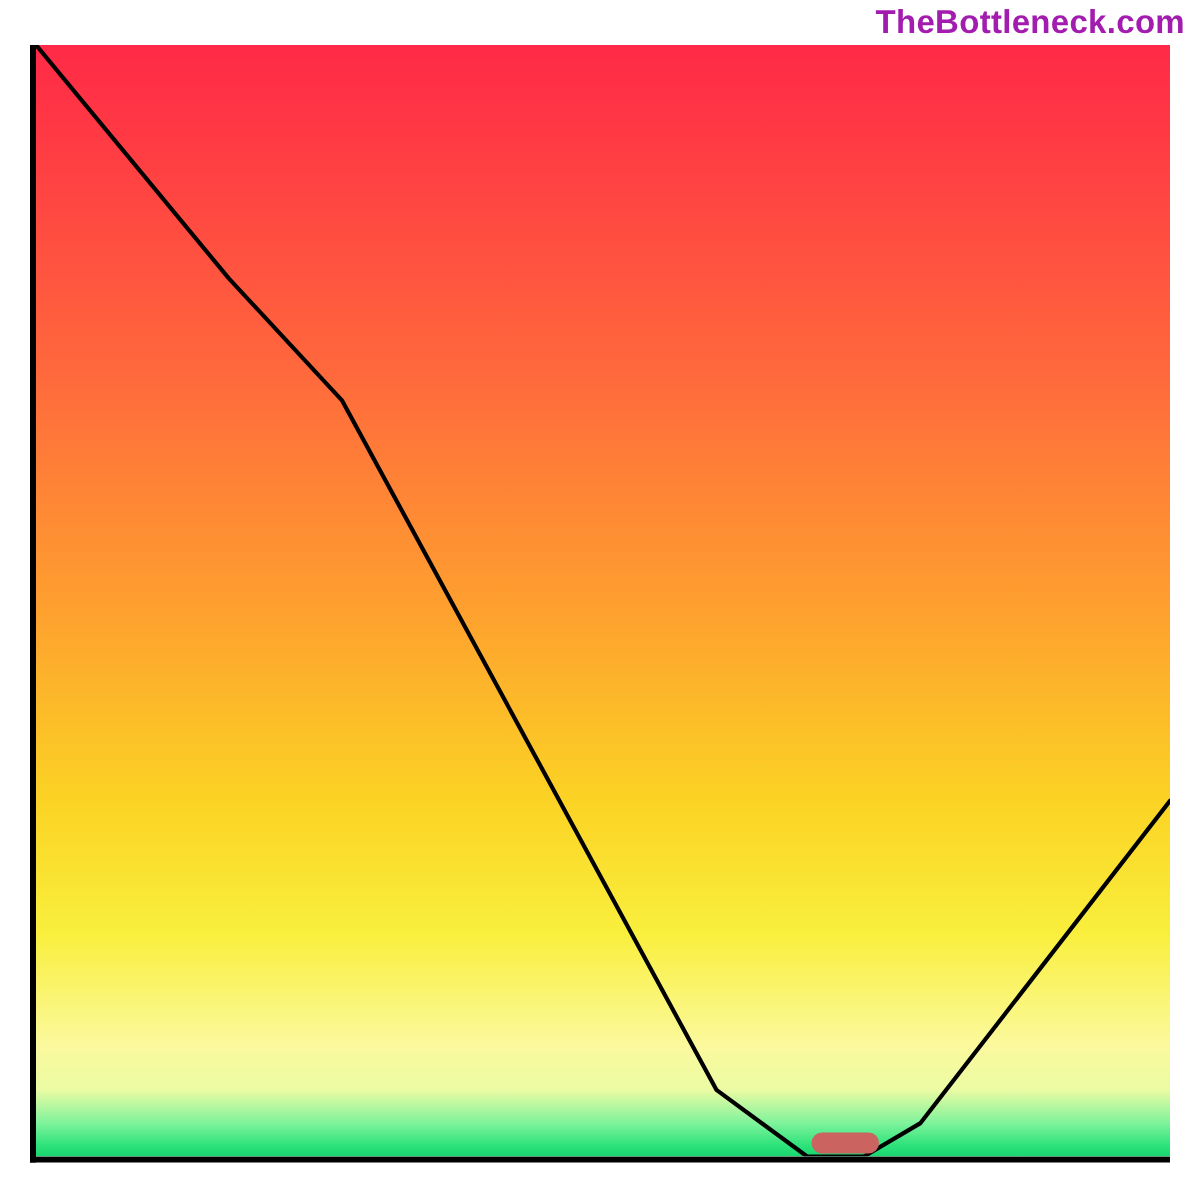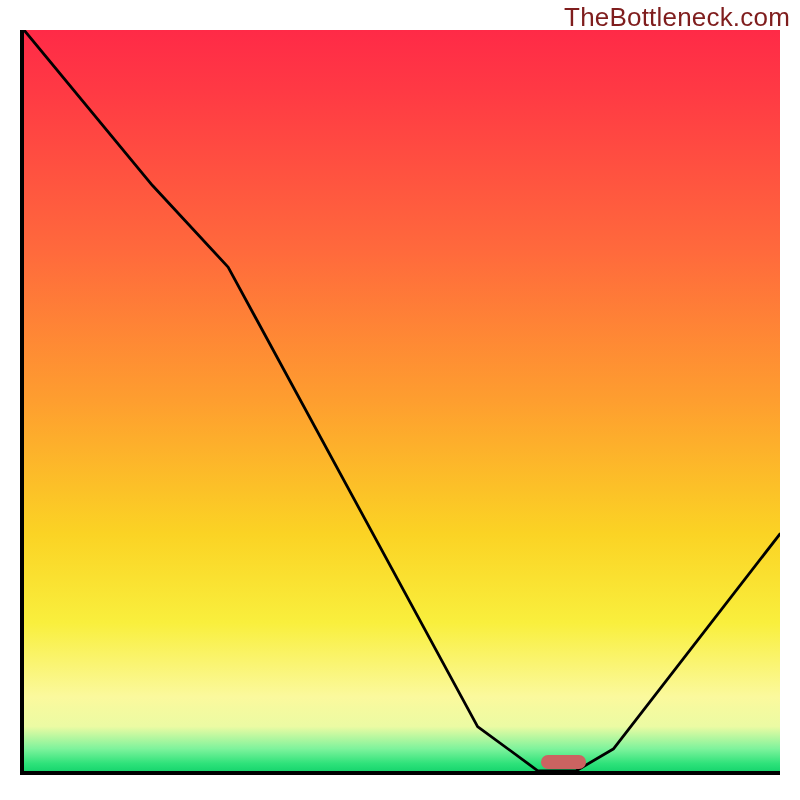--- a/index.html
+++ b/index.html
@@ -13,23 +13,23 @@
   }
   .wrap {
     position: relative;
     width: 800px;
     height: 800px;
   }
   .watermark {
     position: absolute;
     top: 2px;
     right: 10px;
-    font-size: 26px;
-    font-weight: 400;
-    color: #7f1d1d;
+    font-size: 22px;
+    font-weight: 700;
+    color: #a21caf;
     letter-spacing: 0.2px;
   }
   .plot {
     position: absolute;
     left: 20px;
     top: 30px;
     width: 760px;
     height: 745px;
     border-left: 4px solid #000;
     border-bottom: 4px solid #000;

